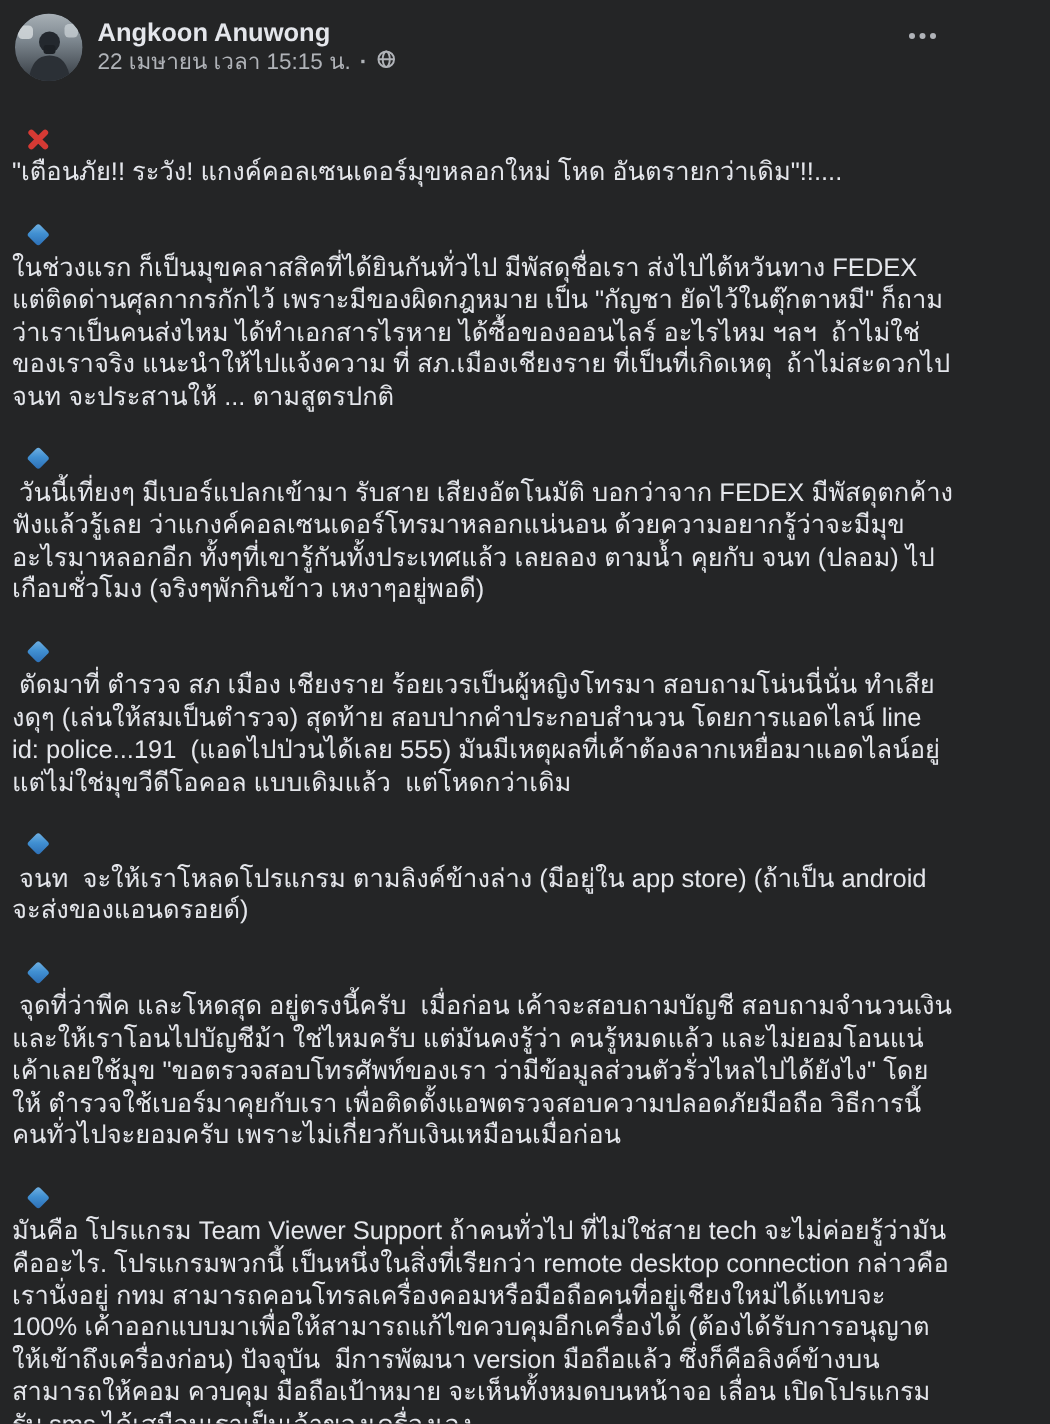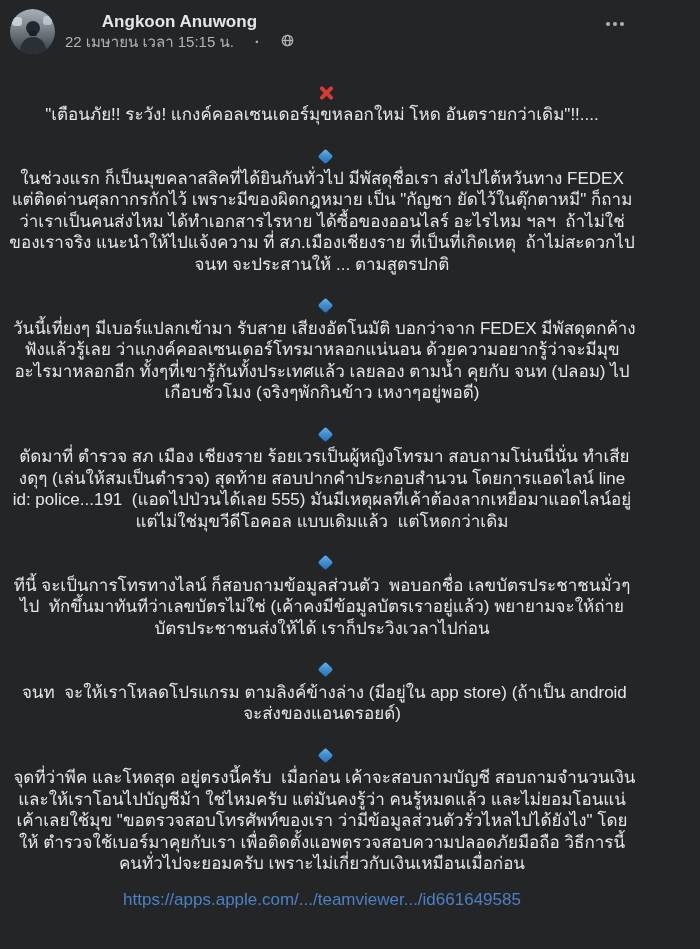--- a/index.html
+++ b/index.html
@@ -2,32 +2,32 @@
 <html lang="th"><head>
 <meta charset="utf-8">
 <style>
   html, body { margin:0; padding:0; }
   body {
     width:700px; height:949px; overflow:hidden;
     background:#242526;
     color:#e4e6eb;
     font-family:"Liberation Sans","DejaVu Sans",sans-serif;
   }
-  .post-card { position:relative; width:644px; height:949px; box-sizing:border-box; padding:8px 7px 0 7px;text-align:center; }
+  .post-card { position:relative; width:644px; height:949px; box-sizing:border-box; padding:8px 7px 0 7px; }
 
   
   .post-header { display:flex; align-items:center; gap:10px; padding:1px 2px 7px 3px; }
   .avatar {
     width:45px; height:45px; border-radius:50%; overflow:hidden; flex:none; cursor:pointer;
     background:#4c545c;
   }
   .avatar svg { display:block; }
   .header-text { display:flex; flex-direction:column; justify-content:center; }
   .author { font-weight:bold; font-size:17px; line-height:20px; color:#e4e6eb; cursor:pointer; }
-  .meta { display:flex; align-items:center; gap:21px; color:#b0b3b8; font-size:15px; line-height:18px; margin-top:1px; }
+  .meta { display:flex; align-items:center; gap:6px; color:#b0b3b8; font-size:15px; line-height:18px; margin-top:1px; }
   .meta .timestamp { cursor:pointer; }
   .meta .sep { font-weight:bold; }
   .globe { display:inline-block; }
 
   .more-options {
     position:absolute; top:14px; right:16px;
     display:flex; gap:3px; padding:8px 4px; cursor:pointer; border-radius:50%;
   }
   .more-options i { width:4px; height:4px; border-radius:50%; background:#b0b3b8; }
 
@@ -108,20 +108,18 @@
   <div class="post-body"><p>
   <span class="cross-icon"><i></i><i></i></span>
 "เตือนภัย!! ระวัง! แกงค์คอลเซนเดอร์มุขหลอกใหม่ โหด อันตรายกว่าเดิม"!!....</p><p>
   <span class="diamond-icon"></span>
 ในช่วงแรก ก็เป็นมุขคลาสสิคที่ได้ยินกันทั่วไป มีพัสดุชื่อเรา ส่งไปไต้หวันทาง FEDEX แต่ติดด่านศุลกากรกักไว้ เพราะมีของผิดกฎหมาย เป็น "กัญชา ยัดไว้ในตุ๊กตาหมี" ก็ถามว่าเราเป็นคนส่งไหม ได้ทำเอกสารไรหาย ได้ซื้อของออนไลร์ อะไรไหม ฯลฯ  ถ้าไม่ใช่ของเราจริง แนะนำให้ไปแจ้งความ ที่ สภ.เมืองเชียงราย ที่เป็นที่เกิดเหตุ  ถ้าไม่สะดวกไป จนท จะประสานให้ ... ตามสูตรปกติ</p><p>
   <span class="diamond-icon"></span>
  วันนี้เที่ยงๆ มีเบอร์แปลกเข้ามา รับสาย เสียงอัตโนมัติ บอกว่าจาก FEDEX มีพัสดุตกค้าง  ฟังแล้วรู้เลย ว่าแกงค์คอลเซนเดอร์โทรมาหลอกแน่นอน ด้วยความอยากรู้ว่าจะมีมุขอะไรมาหลอกอีก ทั้งๆที่เขารู้กันทั้งประเทศแล้ว เลยลอง ตามน้ำ คุยกับ จนท (ปลอม) ไปเกือบชั่วโมง (จริงๆพักกินข้าว เหงาๆอยู่พอดี)</p><p>
   <span class="diamond-icon"></span>
  ตัดมาที่ ตำรวจ สภ เมือง เชียงราย ร้อยเวรเป็นผู้หญิงโทรมา สอบถามโน่นนี่นั่น ทำเสียงดุๆ (เล่นให้สมเป็นตำรวจ) สุดท้าย สอบปากคำประกอบสำนวน โดยการแอดไลน์ line id: police...191  (แอดไปป่วนได้เลย 555) มันมีเหตุผลที่เค้าต้องลากเหยื่อมาแอดไลน์อยู่ แต่ไม่ใช่มุขวีดีโอคอล แบบเดิมแล้ว  แต่โหดกว่าเดิม</p><p>
   <span class="diamond-icon"></span>
-ทีนี้ จะเป็นการโทรทางไลน์ ก็สอบถามข้อมูลส่วนตัว  พอบอกชื่อ เลขบัตรประชาชนมั่วๆไป  ทักขึ้นมาทันทีว่าเลขบัตรไม่ใช่ (เค้าคงมีข้อมูลบัตรเราอยู่แล้ว) พยายามจะให้ถ่ายบัตรประชาชนส่งให้ได้ เราก็ประวิงเวลาไปก่อน</p><p>
-  <span class="diamond-icon"></span>
  จนท  จะให้เราโหลดโปรแกรม ตามลิงค์ข้างล่าง (มีอยู่ใน app store) (ถ้าเป็น android จะส่งของแอนดรอยด์)</p><p>
   <span class="diamond-icon"></span>
- จุดที่ว่าพีค และโหดสุด อยู่ตรงนี้ครับ  เมื่อก่อน เค้าจะสอบถามบัญชี สอบถามจำนวนเงิน และให้เราโอนไปบัญชีม้า ใช่ไหมครับ แต่มันคงรู้ว่า คนรู้หมดแล้ว และไม่ยอมโอนแน่  เค้าเลยใช้มุข "ขอตรวจสอบโทรศัพท์ของเรา ว่ามีข้อมูลส่วนตัวรั่วไหลไปได้ยังไง" โดยให้ ตำรวจใช้เบอร์มาคุยกับเรา เพื่อติดตั้งแอพตรวจสอบความปลอดภัยมือถือ วิธีการนี้ คนทั่วไปจะยอมครับ เพราะไม่เกี่ยวกับเงินเหมือนเมื่อก่อน</p><p class="link-para"><a class="post-link" href="#">https://apps.apple.com/.../teamviewer.../id661649585</a></p><p>
+ จุดที่ว่าพีค และโหดสุด อยู่ตรงนี้ครับ  เมื่อก่อน เค้าจะสอบถามบัญชี สอบถามจำนวนเงิน และให้เราโอนไปบัญชีม้า ใช่ไหมครับ แต่มันคงรู้ว่า คนรู้หมดแล้ว และไม่ยอมโอนแน่  เค้าเลยใช้มุข "ขอตรวจสอบโทรศัพท์ของเรา ว่ามีข้อมูลส่วนตัวรั่วไหลไปได้ยังไง" โดยให้ ตำรวจใช้เบอร์มาคุยกับเรา เพื่อติดตั้งแอพตรวจสอบความปลอดภัยมือถือ วิธีการนี้ คนทั่วไปจะยอมครับ เพราะไม่เกี่ยวกับเงินเหมือนเมื่อก่อน</p><p>
   <span class="diamond-icon"></span>
 มันคือ โปรแกรม Team Viewer Support ถ้าคนทั่วไป ที่ไม่ใช่สาย tech จะไม่ค่อยรู้ว่ามันคืออะไร. โปรแกรมพวกนี้ เป็นหนึ่งในสิ่งที่เรียกว่า remote desktop connection กล่าวคือ เรานั่งอยู่ กทม สามารถคอนโทรลเครื่องคอมหรือมือถือคนที่อยู่เชียงใหม่ได้แทบจะ 100% เค้าออกแบบมาเพื่อให้สามารถแก้ไขควบคุมอีกเครื่องได้ (ต้องได้รับการอนุญาตให้เข้าถึงเครื่องก่อน) ปัจจุบัน  มีการพัฒนา version มือถือแล้ว ซึ่งก็คือลิงค์ข้างบน  สามารถให้คอม ควบคุม มือถือเป้าหมาย จะเห็นทั้งหมดบนหน้าจอ เลื่อน เปิดโปรแกรม รับ sms ได้เสมือนเราเป็นเจ้าของเครื่องเอง</p></div>
 </div>
 
 </body></html>

